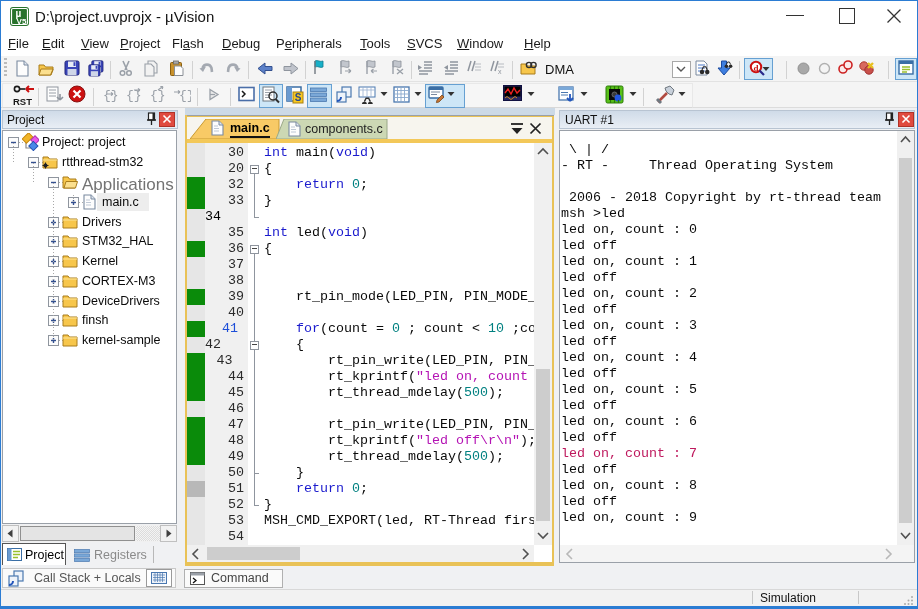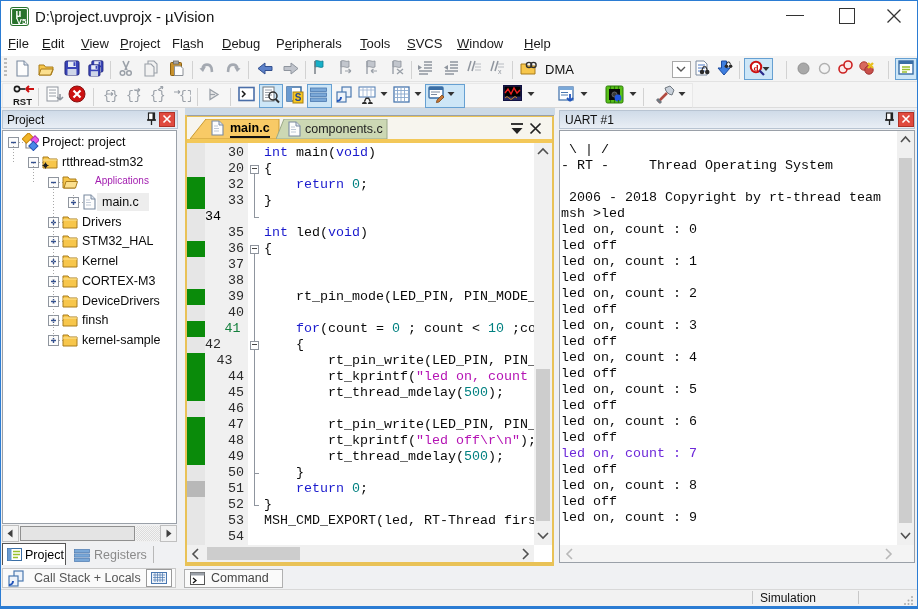--- a/index.html
+++ b/index.html
@@ -393,21 +393,21 @@
 <div class="ab" style="left:62px;top:154.5px;font-size:12.5px;color:#0a0a0a">rtthread-stm32</div>
 <div class="ab" style="left:59px;top:182px;width:4px;height:1px;background-image:repeating-linear-gradient(90deg,#a8a8a8 0 1px,transparent 1px 3px)"></div>
 <svg class="tbicon" style="left:48px;top:176.5px" width="11" height="11" viewBox="0 0 11 11">
     <rect x="0.5" y="0.5" width="10" height="10" fill="#fcfcfc" stroke="#8f959e"></rect>
     <path d="M3 5.5 h5" stroke="#33508f" stroke-width="1.4"></path>
   </svg>
 <svg class="tbicon" style="left:62px;top:173px" width="16" height="17" viewBox="0 0 16 17">
     <path d="M1 4 h5 l1.5 2 H14 v2 l-1 7 H1 z" fill="#f7c64b" stroke="#a97d1c" stroke-width="1"></path>
     <path d="M4 8.5 h11.5 l-2 6.5 H2 z" fill="#fbdf8e" stroke="#a97d1c" stroke-width="1"></path>
   </svg>
-<div class="ab" style="left:95px;top:174.5px;font-size:10px;color:#a21caf">Applications</div>
+<div class="ab" style="left:82px;top:174.5px;font-size:17px;color:#737373">Applications</div>
 <div class="ab" style="left:97px;top:193px;width:52px;height:18px;background:#ededed"></div>
 <div class="ab" style="left:79px;top:202px;width:4px;height:1px;background-image:repeating-linear-gradient(90deg,#a8a8a8 0 1px,transparent 1px 3px)"></div>
 <svg class="tbicon" style="left:68px;top:196.5px" width="11" height="11" viewBox="0 0 11 11">
     <rect x="0.5" y="0.5" width="10" height="10" fill="#fcfcfc" stroke="#8f959e"></rect>
     <path d="M3 5.5 h5" stroke="#33508f" stroke-width="1.4"></path>
     <path d="M5.5 3 v5" stroke="#33508f" stroke-width="1.4"></path>
   </svg>
 <svg class="tbicon" style="left:82px;top:194px" width="15" height="16" viewBox="0 0 15 16">
     <path d="M2 1 h7 l4 4 v10 h-11 z" fill="#fdfdfd" stroke="#7a8aa0" stroke-width="1.1"></path>
     <path d="M9 1 v4 h4" fill="#dfe6ef" stroke="#7a8aa0" stroke-width="1"></path>
@@ -578,21 +578,21 @@
 <div class="ab mono" style="left:205px;top:161px;width:39px;text-align:right;color:#2a2a2a">20</div>
 <div class="ab mono" style="left:205px;top:177px;width:39px;text-align:right;color:#2a2a2a">32</div>
 <div class="ab mono" style="left:205px;top:193px;width:39px;text-align:right;color:#2a2a2a">33</div>
 <div class="ab mono" style="left:205px;top:209px;width:39px;text-align:left;color:#000000">34</div>
 <div class="ab mono" style="left:205px;top:225px;width:39px;text-align:right;color:#2a2a2a">35</div>
 <div class="ab mono" style="left:205px;top:241px;width:39px;text-align:right;color:#2a2a2a">36</div>
 <div class="ab mono" style="left:205px;top:257px;width:39px;text-align:right;color:#2a2a2a">37</div>
 <div class="ab mono" style="left:205px;top:273px;width:39px;text-align:right;color:#2a2a2a">38</div>
 <div class="ab mono" style="left:205px;top:289px;width:39px;text-align:right;color:#2a2a2a">39</div>
 <div class="ab mono" style="left:205px;top:305px;width:39px;text-align:right;color:#2a2a2a">40</div>
-<div class="ab mono" style="left:213px;top:321px;width:39px;text-align:center;color:#15803d">41</div>
+<div class="ab mono" style="left:199px;top:321px;width:39px;text-align:right;color:#1d4ed8">41</div>
 <div class="ab mono" style="left:205px;top:337px;width:39px;text-align:left;color:#2a2a2a">42</div>
 <div class="ab mono" style="left:205px;top:353px;width:39px;text-align:center;color:#2a2a2a">43</div>
 <div class="ab mono" style="left:205px;top:369px;width:39px;text-align:right;color:#2a2a2a">44</div>
 <div class="ab mono" style="left:205px;top:385px;width:39px;text-align:right;color:#2a2a2a">45</div>
 <div class="ab mono" style="left:205px;top:401px;width:39px;text-align:right;color:#2a2a2a">46</div>
 <div class="ab mono" style="left:205px;top:417px;width:39px;text-align:right;color:#2a2a2a">47</div>
 <div class="ab mono" style="left:205px;top:433px;width:39px;text-align:right;color:#2a2a2a">48</div>
 <div class="ab mono" style="left:205px;top:449px;width:39px;text-align:right;color:#2a2a2a">49</div>
 <div class="ab mono" style="left:205px;top:465px;width:39px;text-align:right;color:#2a2a2a">50</div>
 <div class="ab mono" style="left:205px;top:481px;width:39px;text-align:right;color:#2a2a2a">51</div>
@@ -672,21 +672,21 @@
 <div class="mono" style="position:absolute;left:0;top:144px;color:#0a0a0a">led on, count : 2</div>
 <div class="mono" style="position:absolute;left:0;top:160px;color:#0a0a0a">led off</div>
 <div class="mono" style="position:absolute;left:0;top:176px;color:#0a0a0a">led on, count : 3</div>
 <div class="mono" style="position:absolute;left:0;top:192px;color:#0a0a0a">led off</div>
 <div class="mono" style="position:absolute;left:0;top:208px;color:#0a0a0a">led on, count : 4</div>
 <div class="mono" style="position:absolute;left:0;top:224px;color:#0a0a0a">led off</div>
 <div class="mono" style="position:absolute;left:0;top:240px;color:#0a0a0a">led on, count : 5</div>
 <div class="mono" style="position:absolute;left:0;top:256px;color:#0a0a0a">led off</div>
 <div class="mono" style="position:absolute;left:0;top:272px;color:#0a0a0a">led on, count : 6</div>
 <div class="mono" style="position:absolute;left:0;top:288px;color:#0a0a0a">led off</div>
-<div class="mono" style="position:absolute;left:0;top:304px;color:#6d28d9">led on, count : 7</div>
+<div class="mono" style="position:absolute;left:0;top:304px;color:#be185d">led on, count : 7</div>
 <div class="mono" style="position:absolute;left:0;top:320px;color:#0a0a0a">led off</div>
 <div class="mono" style="position:absolute;left:0;top:336px;color:#0a0a0a">led on, count : 8</div>
 <div class="mono" style="position:absolute;left:0;top:352px;color:#0a0a0a">led off</div>
 <div class="mono" style="position:absolute;left:0;top:368px;color:#0a0a0a">led on, count : 9</div>
 </div>
 <div class="ab" style="left:897px;top:131px;width:17px;height:414px;background:#f0f0f0"></div>
 <svg class="tbicon" style="left:897px;top:133px" width="17" height="14" viewBox="0 0 17 14">
     <path d="M4 9 L8.5 4 L13 9" fill="none" stroke="#505050" stroke-width="1.6"></path>
   </svg>
 <svg class="tbicon" style="left:897px;top:528px" width="17" height="14" viewBox="0 0 17 14">

